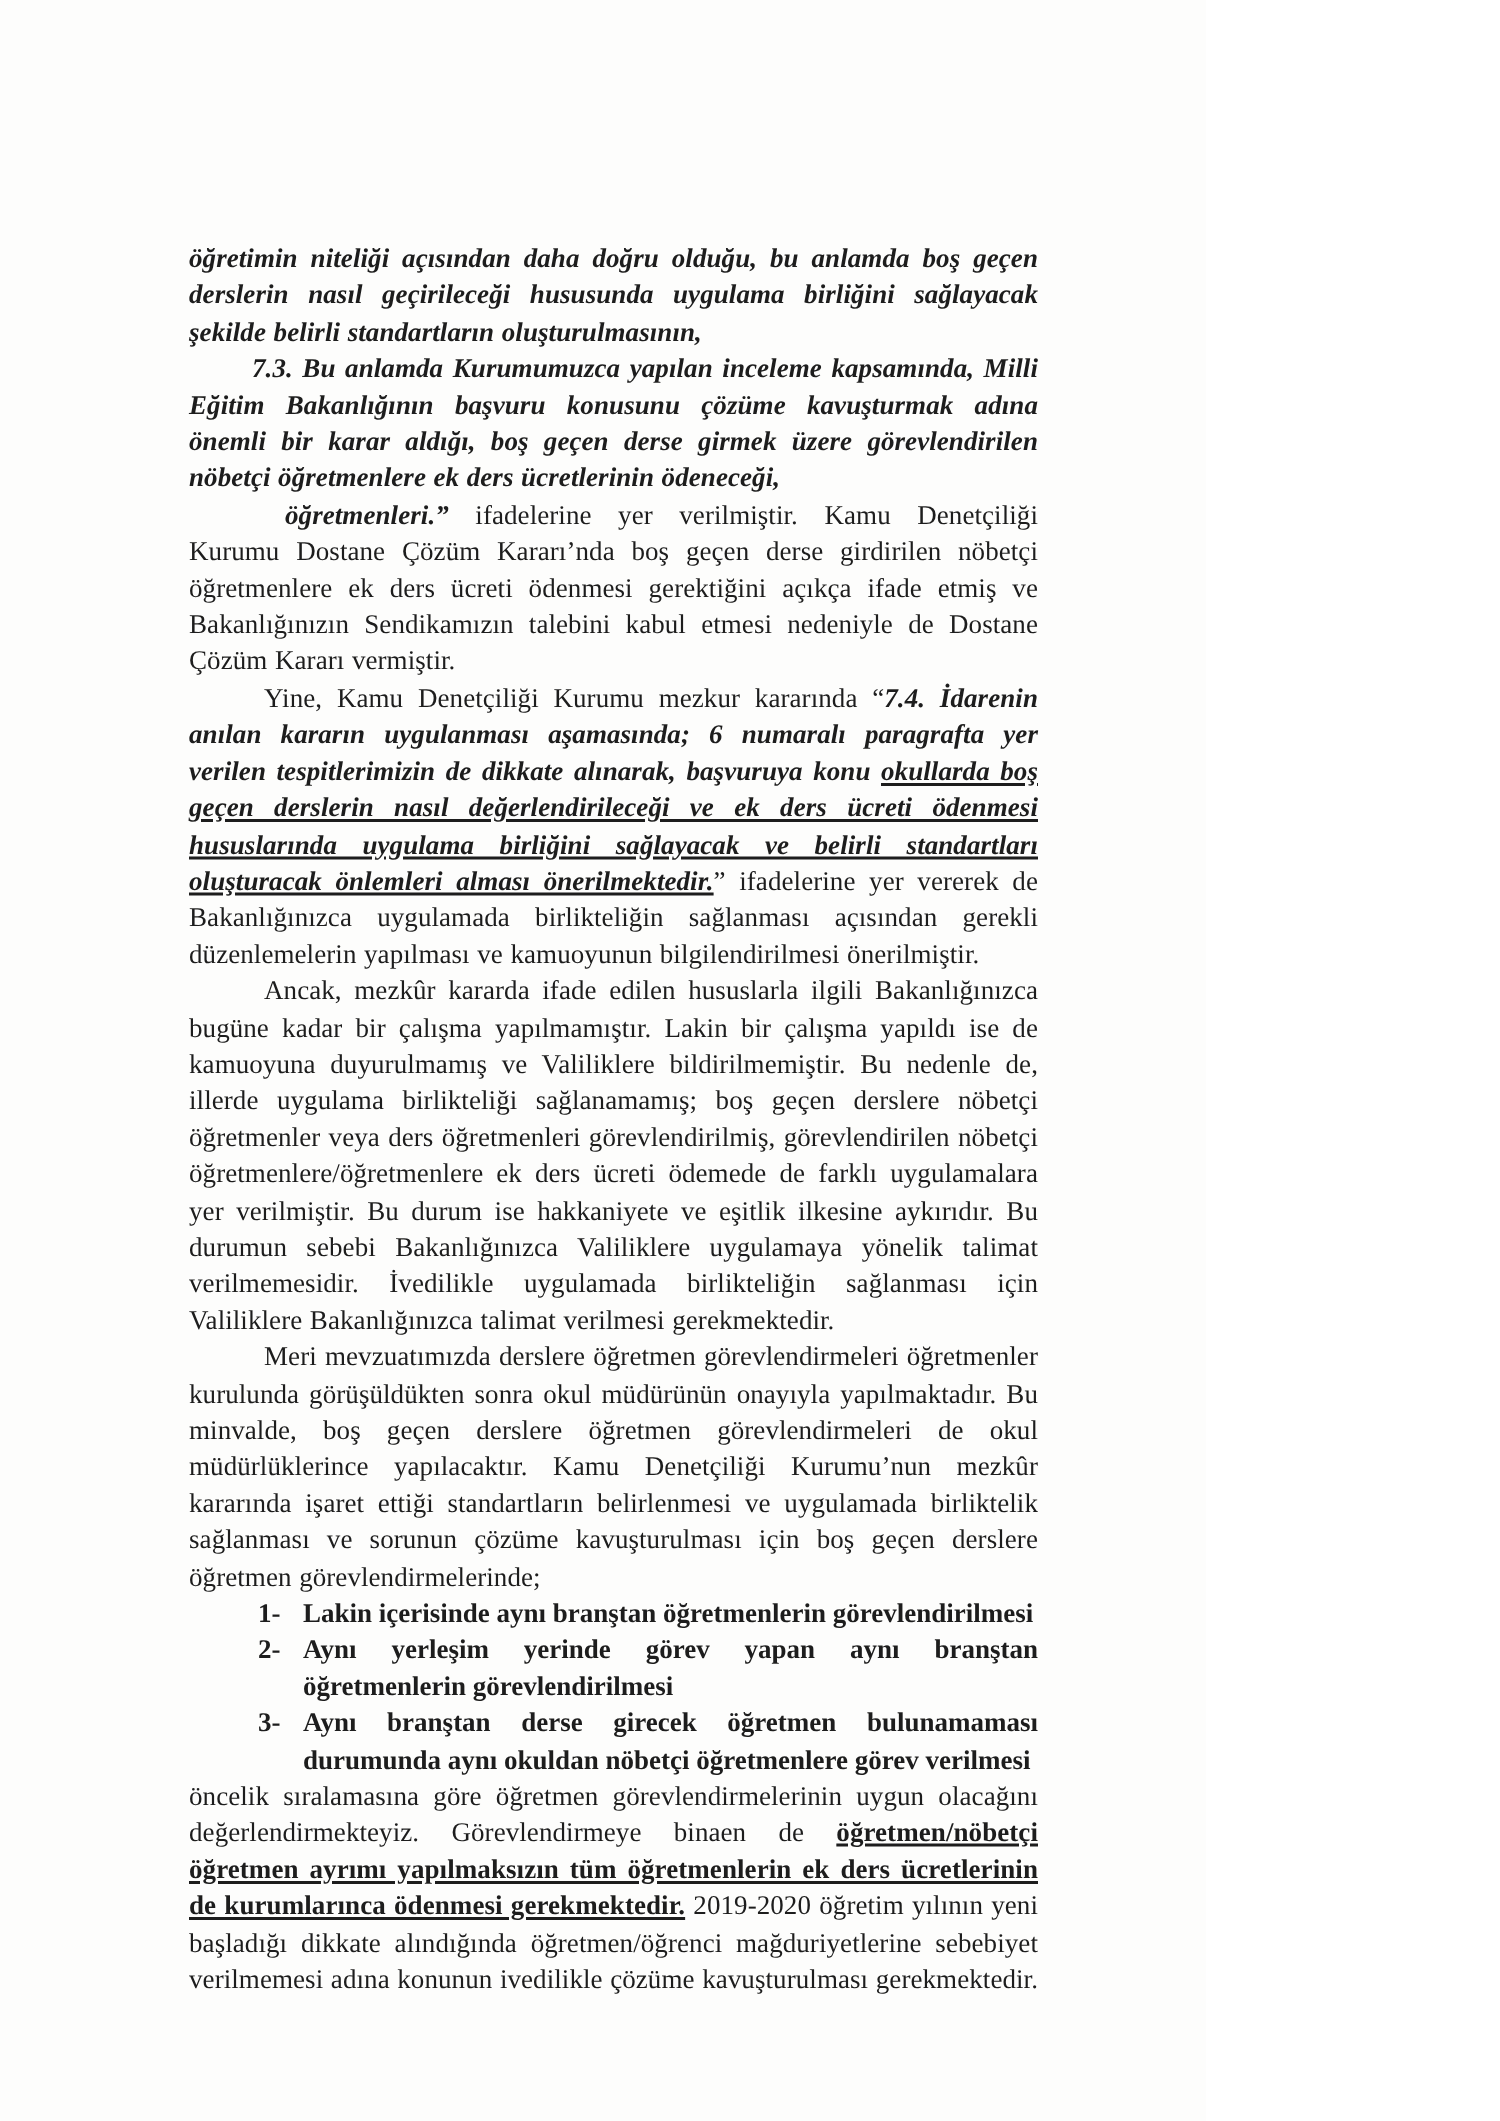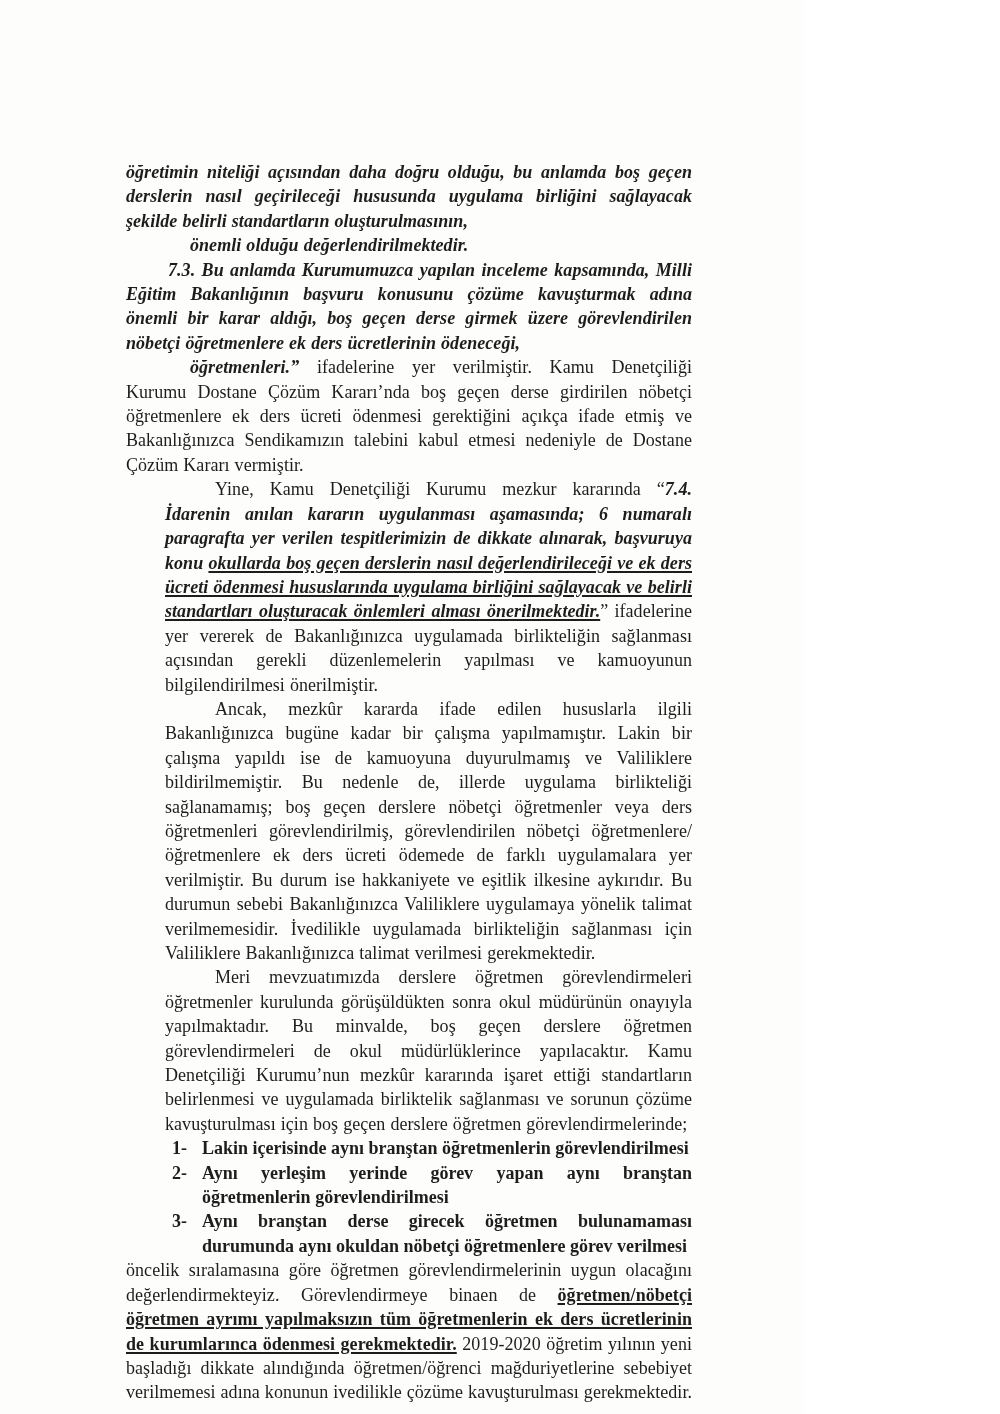--- a/index.html
+++ b/index.html
@@ -21,21 +21,21 @@
   .para {
     margin: 0;
     font-size: 18px;
     line-height: 24.4px;
     text-align: justify;
     letter-spacing: 0.05px;
     word-spacing: 0.5px;
   }
   
   .ind-sm { text-indent: 42px; }   
-  .ind    { text-indent: 50px; margin-left: 39px; }   
+  .ind    { text-indent: 50px; }   
   .ind-lg { text-indent: 64px; }   
   
   .bi  { font-weight: bold; font-style: italic; }
   .biu {
     font-weight: bold; font-style: italic;
     text-decoration: underline;
     text-decoration-thickness: 2px;
     text-underline-offset: 2px;
   }
   .bu  {
@@ -63,25 +63,24 @@
   }
 </style>
 </head>
 <body>
 
 <div class="page">
 
   <p class="para bi"><span>öğretimin niteliği açısından daha doğru olduğu, bu anlamda boş geçen derslerin nasıl geçirileceği hususunda uygulama birliğini sağlayacak şekilde belirli standartların oluşturulmasının,</span></p>
 
 
-  <p class="para bi ind-lg"><span>önemli olduğu değerlendirilmektedir.</span></p>
 
   <p class="para bi ind-sm"><span>7.3. Bu anlamda Kurumumuzca yapılan inceleme kapsamında, Milli Eğitim Bakanlığının başvuru konusunu çözüme kavuşturmak adına önemli bir karar aldığı, boş geçen derse girmek üzere görevlendirilen nöbetçi öğretmenlere ek ders ücretlerinin ödeneceği,</span></p>
 
-  <p class="para ind-lg"><span class="bi">öğretmenleri.” </span><span>ifadelerine yer verilmiştir. Kamu Denetçiliği Kurumu Dostane Çözüm Kararı’nda boş geçen derse girdirilen nöbetçi öğretmenlere ek ders ücreti ödenmesi gerektiğini açıkça ifade etmiş ve Bakanlığınızca Sendikamızın talebini kabul etmesi nedeniyle de Dostane Çözüm Kararı vermiştir.</span></p>
+  <p class="para ind-lg"><span class="bi">öğretmenleri.” </span><span>ifadelerine yer verilmiştir. Kamu Denetçiliği Kurumu Dostane Çözüm Kararı’nda boş geçen derse girdirilen nöbetçi öğretmenlere ek ders ücreti ödenmesi gerektiğini açıkça ifade etmiş ve Bakanlığınızın Sendikamızın talebini kabul etmesi nedeniyle de Dostane Çözüm Kararı vermiştir.</span></p>
 
   <p class="para ind"><span>Yine, Kamu Denetçiliği Kurumu mezkur kararında “</span><span class="bi">7.4. İdarenin anılan kararın uygulanması aşamasında; 6 numaralı paragrafta yer verilen tespitlerimizin de dikkate alınarak, başvuruya konu </span><span class="biu">okullarda boş geçen derslerin nasıl değerlendirileceği ve ek ders ücreti ödenmesi hususlarında uygulama birliğini sağlayacak ve belirli standartları oluşturacak önlemleri alması önerilmektedir.</span><span>” ifadelerine yer vererek de Bakanlığınızca uygulamada birlikteliğin sağlanması açısından gerekli düzenlemelerin yapılması ve kamuoyunun bilgilendirilmesi önerilmiştir.</span></p>
 
   <p class="para ind"><span>Ancak, mezkûr kararda ifade edilen hususlarla ilgili Bakanlığınızca bugüne kadar bir çalışma yapılmamıştır. Lakin bir çalışma yapıldı ise de kamuoyuna duyurulmamış ve Valiliklere bildirilmemiştir. Bu nedenle de, illerde uygulama birlikteliği sağlanamamış; boş geçen derslere nöbetçi öğretmenler veya ders öğretmenleri görevlendirilmiş, görevlendirilen nöbetçi öğretmenlere/öğretmenlere ek ders ücreti ödemede de farklı uygulamalara yer verilmiştir. Bu durum ise hakkaniyete ve eşitlik ilkesine aykırıdır. Bu durumun sebebi Bakanlığınızca Valiliklere uygulamaya yönelik talimat verilmemesidir. İvedilikle uygulamada birlikteliğin sağlanması için Valiliklere Bakanlığınızca talimat verilmesi gerekmektedir.</span></p>
 
   <p class="para ind"><span>Meri mevzuatımızda derslere öğretmen görevlendirmeleri öğretmenler kurulunda görüşüldükten sonra okul müdürünün onayıyla yapılmaktadır. Bu minvalde, boş geçen derslere öğretmen görevlendirmeleri de okul müdürlüklerince yapılacaktır. Kamu Denetçiliği Kurumu’nun mezkûr kararında işaret ettiği standartların belirlenmesi ve uygulamada birliktelik sağlanması ve sorunun çözüme kavuşturulması için boş geçen derslere öğretmen görevlendirmelerinde;</span></p>
 
   <div class="numbered-list">
     <div class="list-item">
       <span class="marker">1-</span>

